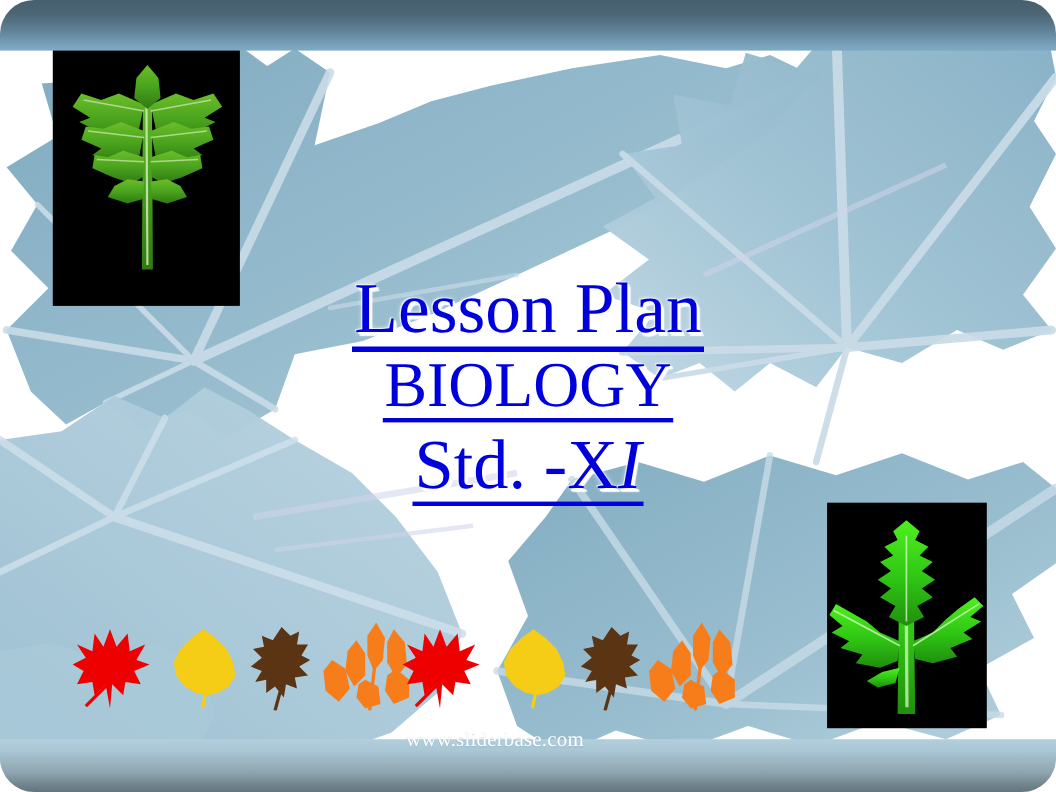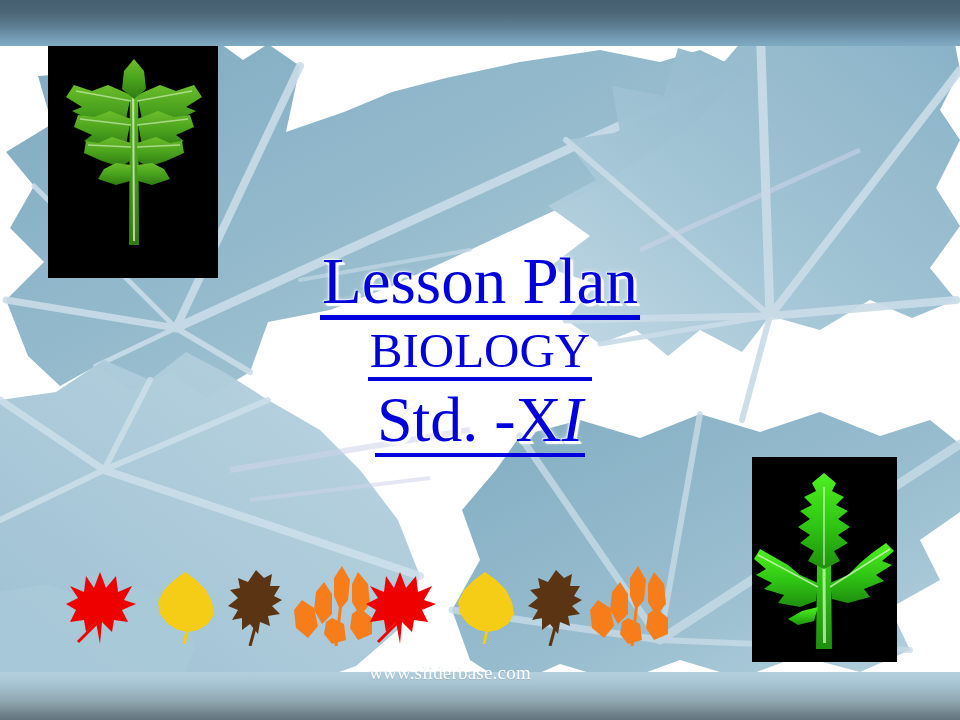--- a/index.html
+++ b/index.html
@@ -8,20 +8,21 @@
     width:960px; height:720px;
     font-family:"Liberation Serif", serif;
     background:#ffffff;
     overflow:hidden;
   }
   #slide {
     position:relative;
     width:960px; height:720px;
     background:#ffffff;
     overflow:hidden;
+    border-radius:31px;
   }
 
   
   #bg-pattern {
     position:absolute; left:0; top:0; width:960px; height:720px;
     z-index:1;
   }
 
   
   #top-band {
@@ -64,21 +65,21 @@
     border-bottom:4px solid #0000dd;
     padding:0 2px 1px 2px;
     text-shadow:
       2px 2px 0 #ffffff,
       3px 3px 1px rgba(255,255,255,.95),
       -1px -1px 0 rgba(255,255,255,.6),
       0 0 5px rgba(255,255,255,.85);
   }
   #line-lesson-plan  { font-size:65px; }
   #line-lesson-plan .ul { border-bottom-width:5px; }
-  #line-biology      { font-size:49px; margin-top:6px; }
+  #line-biology      { font-size:58px; }
   #line-std          { font-size:64px; margin-top:6px; }
   #line-std .ul { padding-bottom:0; }
   .ital { font-style:italic; }
 
   
   #leaf-row {
     position:absolute;
     left:66px; top:566px; width:586px; height:80px;
     z-index:4;
   }

